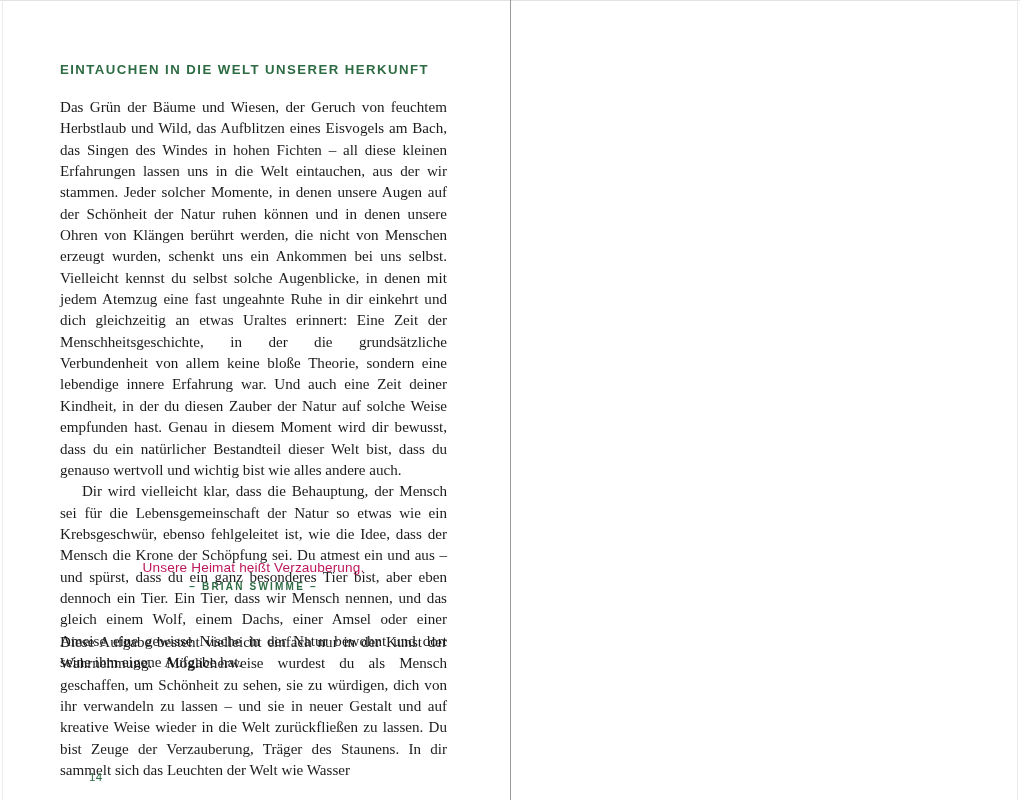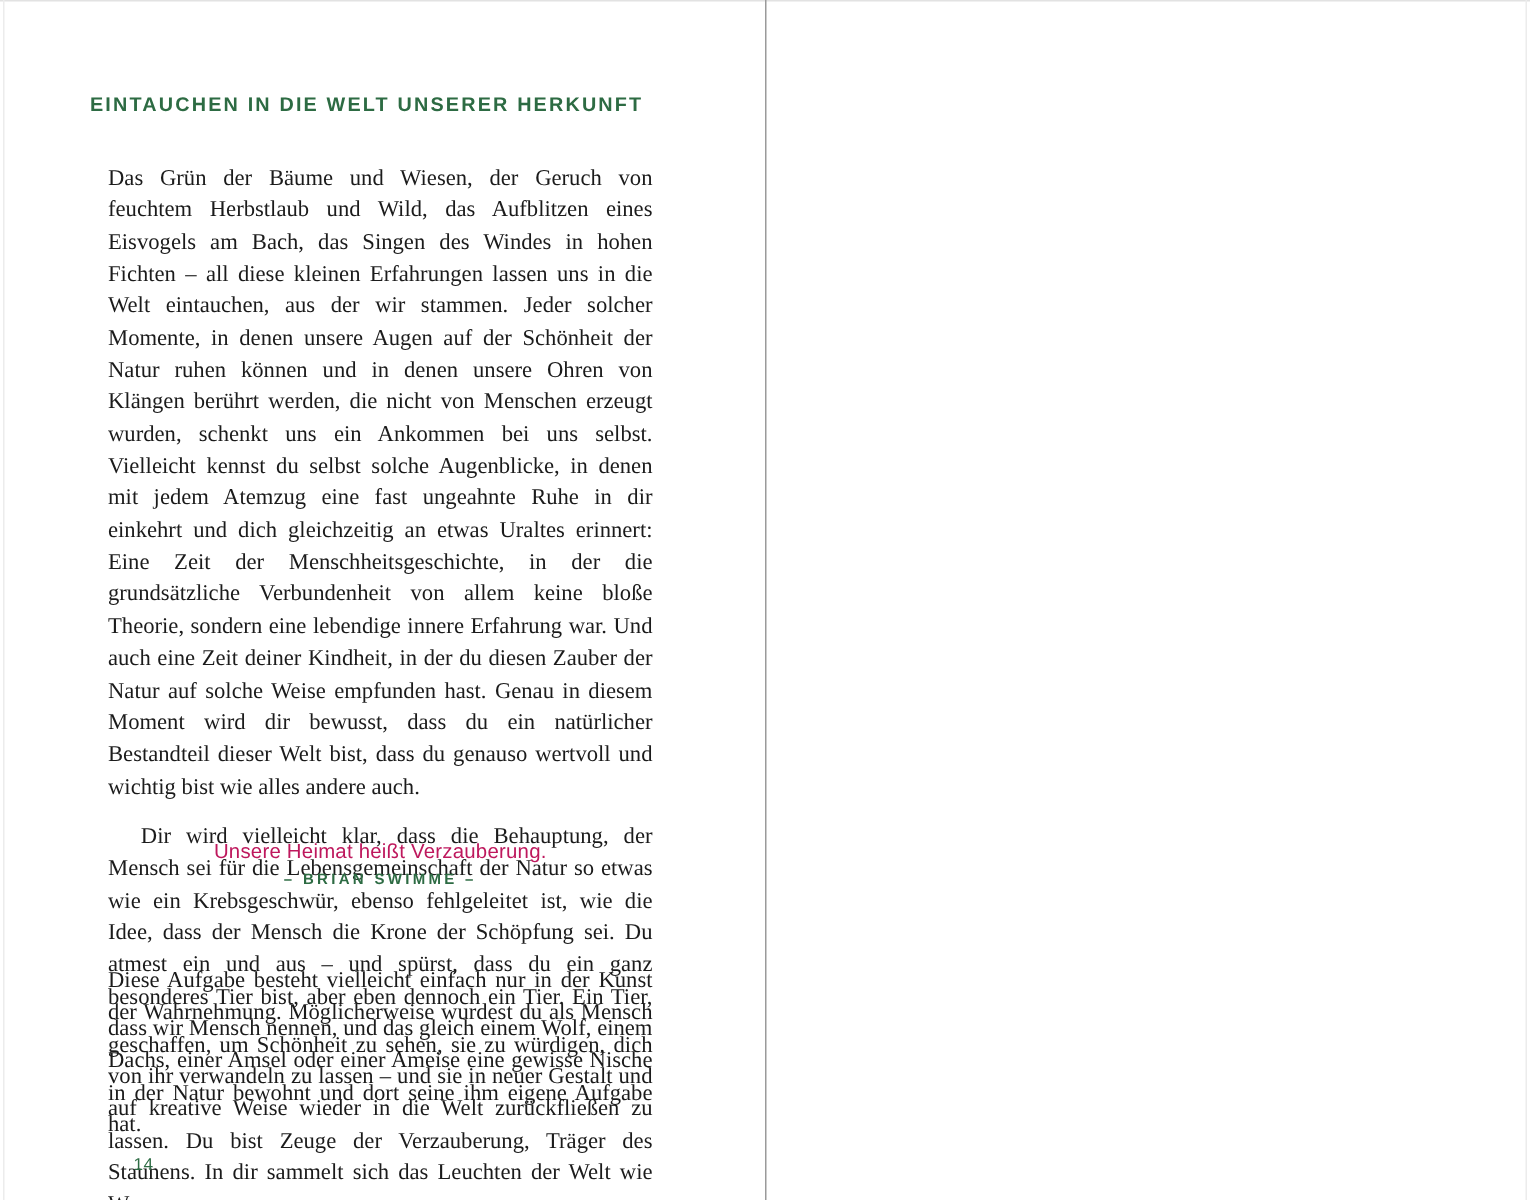--- a/index.html
+++ b/index.html
@@ -77,21 +77,21 @@
     left: 60px;
     width: 387px;
     color: #1b1b1b;
     font-family: "Liberation Serif", serif;
     font-size: 15.1px;
     line-height: 21.35px;
     text-align: justify;
     text-justify: inter-word;
     hyphens: manual;
   }
-  .body-col p { margin: 12px; }
+  .body-col p { margin: 0; }
   .body-col p.indent { text-indent: 1.45em; }
 
   .col-left-a  { top: 97px; }
   .col-left-b  { top: 632px; }
 
   
   .quote-block {
     position: absolute;
     left: 60px;
     top: 558px;

